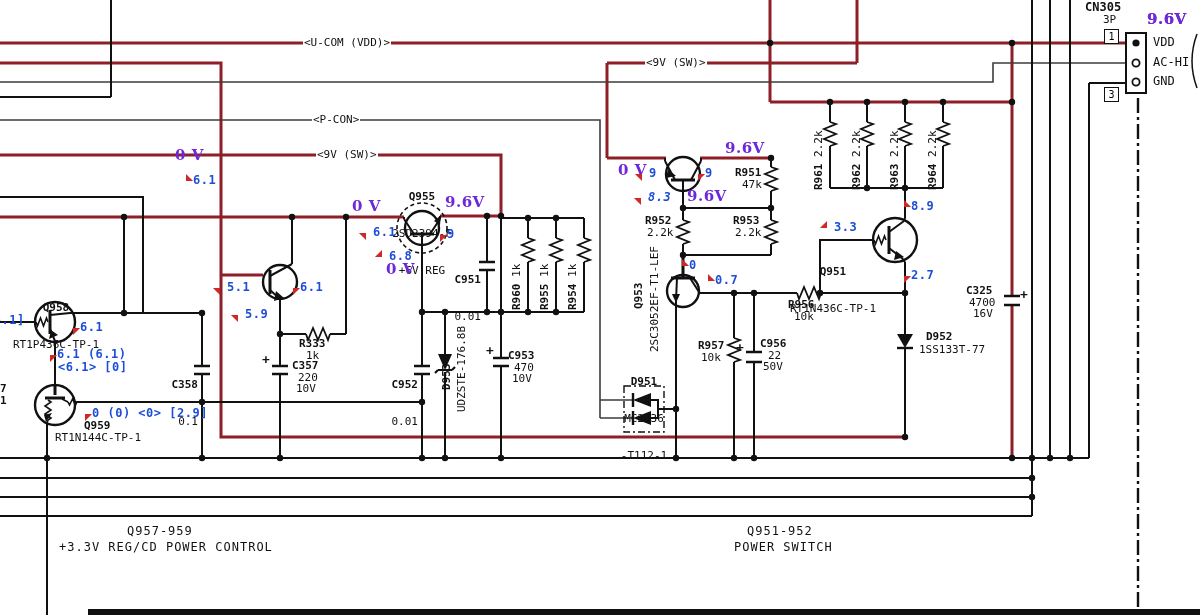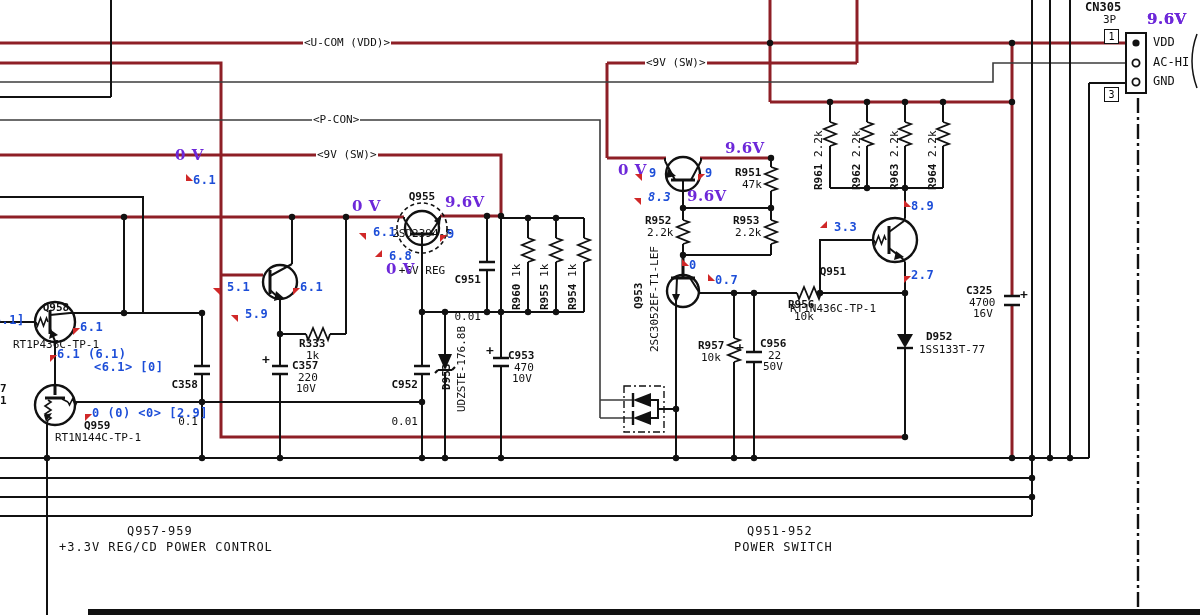--- a/index.html
+++ b/index.html
@@ -272,20 +272,25 @@
 </div>
 <div class="lbl c" style="left:-12px;top:277px;width:136px">
   <div class="b">Q958</div>
   <div>RT1P436C-TP-1</div>
 </div>
 <div class="lbl b" style="left:84px;top:420px">Q959</div>
 <div class="lbl" style="left:55px;top:432px">RT1N144C-TP-1</div>
 <div class="lbl rot b" style="left:633px;top:309px">Q953</div>
 <div class="lbl rot" style="left:649px;top:352px">2SC3052EF-T1-LEF</div>
 
+<div class="lbl c" style="left:612px;top:351px;width:64px">
+  <div class="b">D951</div>
+  <div>MC2836</div>
+  <div>-T112-1</div>
+</div>
 <div class="lbl b" style="left:926px;top:331px">D952</div>
 <div class="lbl" style="left:919px;top:344px">1SS133T-77</div>
 <div class="lbl rot b" style="left:441px;top:390px">D953</div>
 <div class="lbl rot" style="left:456px;top:412px">UDZSTE-176.8B</div>
 
 <div class="lbl r" style="left:427px;top:249px;width:54px">
   <div class="b">C951</div>
   <div>0.01</div>
 </div>
 <div class="lbl r" style="left:364px;top:354px;width:54px">
@@ -379,19 +384,19 @@
       <div class="arr dr" style="left: 822px; top: 223px;"></div>
       <div class="red" style="left: 911px; top: 199px;">8.9</div>
       <div class="arr dl" style="left: 899px; top: 202px;"></div>
       <div class="red" style="left: 911px; top: 268px;">2.7</div>
       <div class="arr ul" style="left: 899px; top: 271px;"></div>
       <div class="red" style="left: 80px; top: 320px;">6.1</div>
       <div class="arr ul" style="left: 68px; top: 323px;"></div>
       <div class="red" style="left: -14px; top: 313px;">[6.1]</div>
       <div class="red" style="left: 57px; top: 347px;">6.1 (6.1)</div>
       <div class="arr ul" style="left: 45px; top: 350px;"></div>
-      <div class="red" style="left: 58px; top: 360px; margin-left: 36px;">&lt;6.1&gt; [0]</div>
+      <div class="red" style="left: 58px; top: 360px;">&lt;6.1&gt; [0]</div>
       <div class="red" style="left: 92px; top: 406px;">0 (0) &lt;0&gt; [2.9]</div>
       <div class="arr ul" style="left: 80px; top: 409px;"></div>
       <div class="blk" style="left: 0px; top: 382px;">7</div>
       <div class="blk" style="left: 0px; top: 394px;">1</div>
     </div>
 </div>
 
 </body></html>

